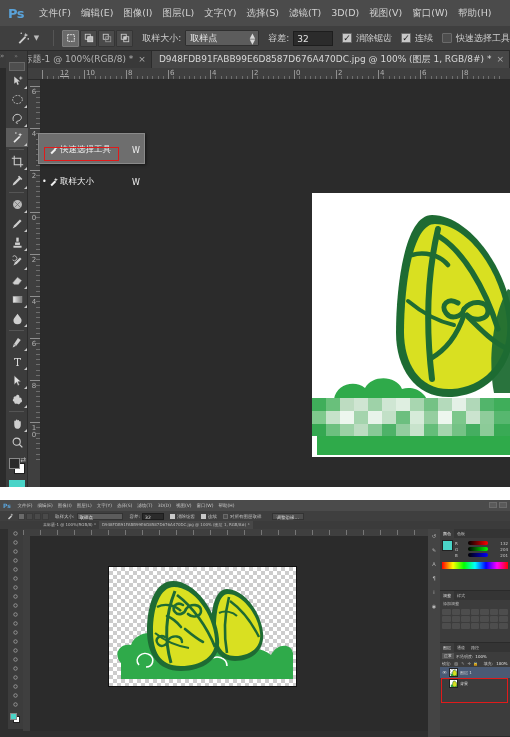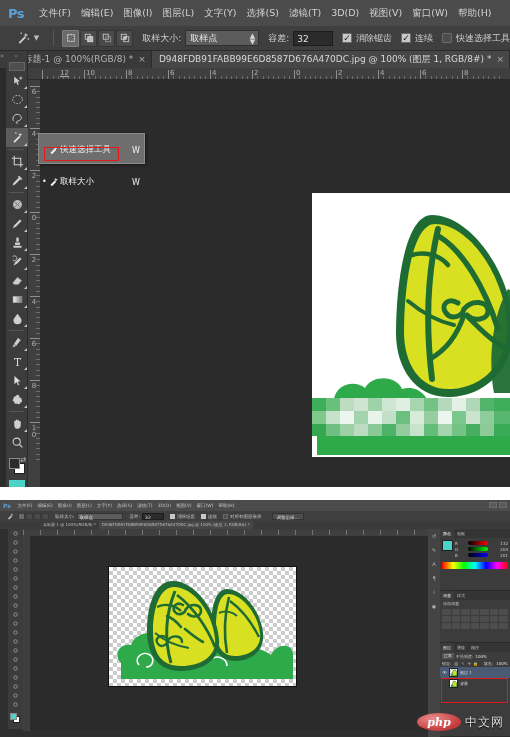--- a/index.html
+++ b/index.html
@@ -1124,18 +1124,14 @@
           </div>
           <span class="s-lname">背景</span>
         </div>
       </div>
 
       <div class="s-redbox" style="left:13px; top:149px; width:67px; height:25px;"></div>
     </div>
 
   </div>
 
-  <div class="watermark">
-    <div class="wm-php">php</div>
-    <div class="wm-cn">中文网</div>
-  </div>
 
 </div>
 
 </body></html>

